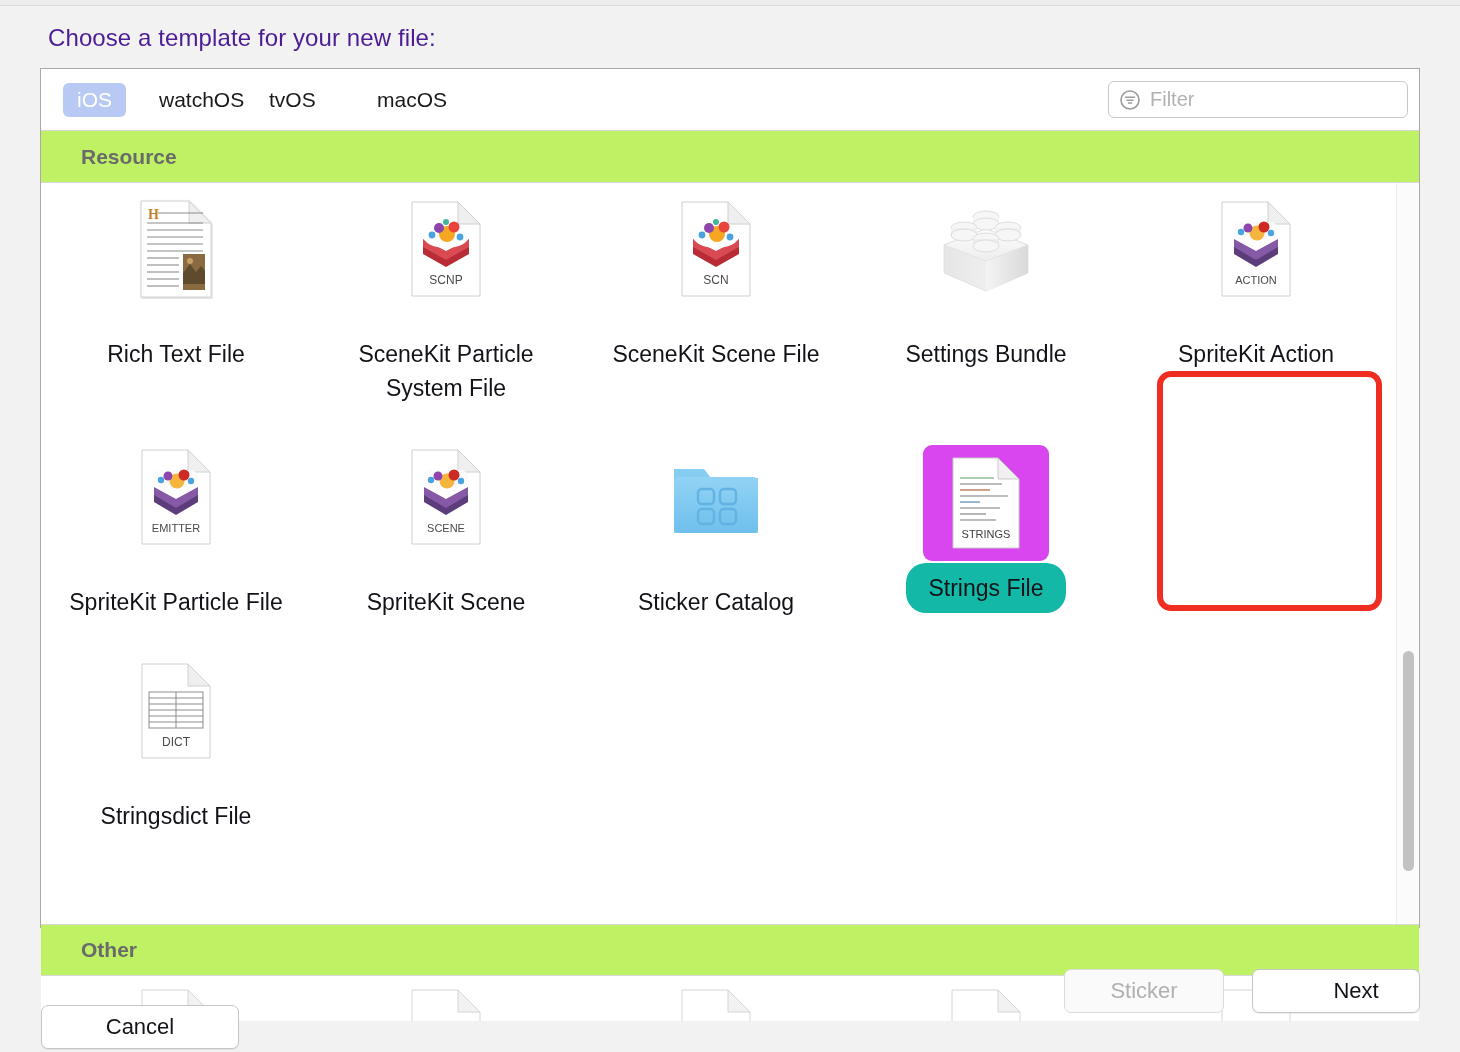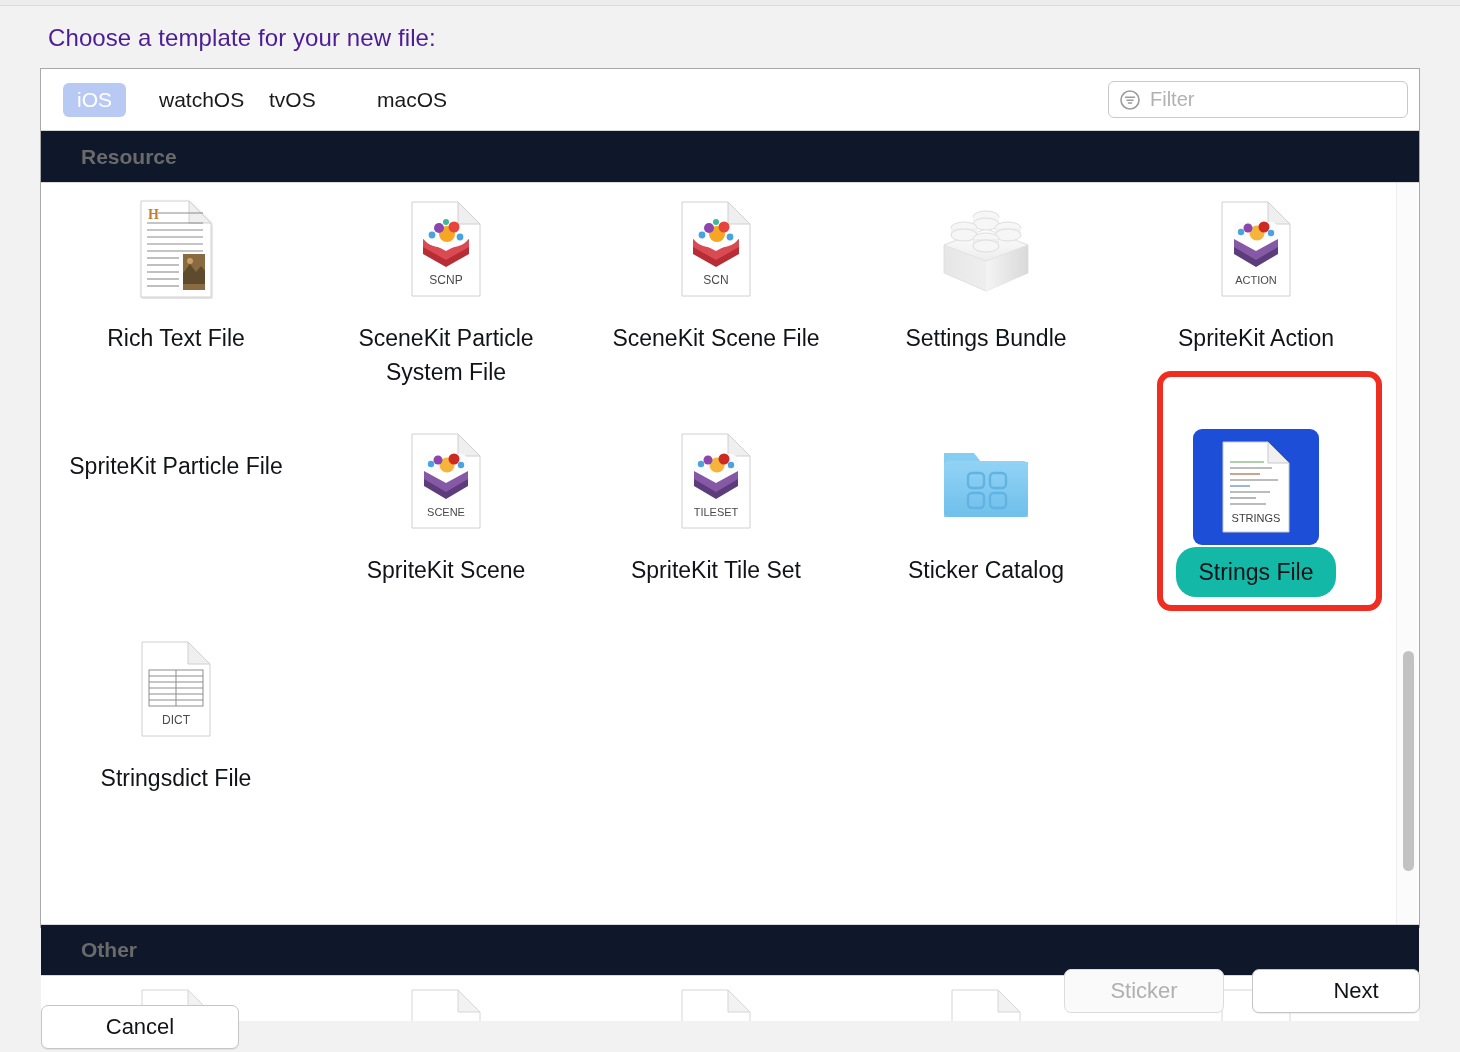--- a/index.html
+++ b/index.html
@@ -43,48 +43,48 @@
     position: absolute; right: 11px; top: 12px;
     width: 300px; height: 37px;
     border: 1px solid #c9c9c9; border-radius: 6px;
     background: #ffffff; display: flex; align-items: center; padding-left: 10px; text-align: right;
   }
   .filter-icon { width: 22px; height: 22px; flex: none; }
   .filter-placeholder { font-size: 20px; color: #b1b1b1; margin-left: 9px; }
 
   
   .section-header {
-    height: 52px; background: #0f172a;
+    height: 52px; background: #bef264;
     border-bottom: 1px solid #d9d9d9;
     display: flex; align-items: center;
     padding-left: 40px;
     font-size: 21px; font-weight: bold; color: #6a6a6a;
   }
   .section-header.other { border-top: 1px solid #d9d9d9; }
 
   
   .viewport { position: relative; height: 741px; overflow: hidden; background: #ffffff; }
   .grid-area { position: relative; width: 100%; }
 
   .grid-row {
     display: flex; width: 1352px;
   }
   .cell {
     width: 270px; display: flex; flex-direction: column; align-items: center;
     padding-top: 14px;
   }
   .icon-slot { width: 110px; height: 104px; display:flex; align-items:center; justify-content:center; }
   .cell-label {
-    margin-top: 20px; width: 250px; text-align: center;
+    margin-top: 36px; width: 250px; text-align: center;
     font-size: 23px; color: #111318; line-height: 34px;
   }
 
   
   .cell.selected .icon-slot {
-    background: #1d4ed8; border-radius: 9px; width: 126px; height: 116px;
+    background: #d946ef; border-radius: 9px; width: 126px; height: 116px;
   }
   .cell.selected .cell-label {
     background: #14b8a6; border-radius: 20px; width: auto;
     padding: 8px 22px; margin-top: 2px;
   }
 
   .sel-box {
     position: absolute; left: 1116px; top: 188px;
     width: 225px; height: 240px;
     border: 6px solid #ef2d21; border-radius: 14px;
@@ -299,64 +299,61 @@
               </svg>
             </div>
             <div class="cell-label">SpriteKit Action</div>
           </div>
 
         </div>
 
         <div class="grid-row" style="margin-top:26px;">
 
           <div class="cell">
-            <div class="cell-label">SpriteKit Particle File</div>
-          </div>
-
-          <div class="cell">
             <div class="icon-slot">
               <svg width="72" height="98" viewBox="0 0 72 98">
                 <path d="M2 2 H48 L70 24 V96 H2 Z" fill="#ffffff" stroke="#d0d0d0" stroke-width="1"></path>
                 <path d="M48 2 L70 24 H48 Z" fill="#efefef" stroke="#d0d0d0" stroke-width="1"></path>
                 <g transform="translate(36,44)">
                   <path d="M-22 2 L0 14 L22 2 L22 10 L0 23 L-22 10 Z" fill="#5c3c7a"></path>
                   <path d="M-22 -5 L0 7 L22 -5 L22 3 L0 16 L-22 3 Z" fill="#8559a5"></path>
                   <rect x="-22" y="-22" width="44" height="18" rx="7" fill="#fbfbfb"></rect>
                   <circle cx="1" cy="-11" r="7.5" fill="#f5b43c"></circle>
                   <circle cx="-8" cy="-16" r="4.5" fill="#8e44ad"></circle>
                   <circle cx="8" cy="-17" r="5.5" fill="#cc2a22"></circle>
                   <circle cx="-15" cy="-12" r="3.2" fill="#4aa3df"></circle>
                   <circle cx="15" cy="-11" r="3.2" fill="#4aa3df"></circle>
                 </g>
-                <text x="36" y="84" text-anchor="middle" font-family="Liberation Sans, sans-serif" font-size="11" fill="#4a4a4a">SCENE</text>
-              </svg>
-            </div>
-            <div class="cell-label">SpriteKit Scene</div>
+                <text x="36" y="84" text-anchor="middle" font-family="Liberation Sans, sans-serif" font-size="11" fill="#4a4a4a">EMITTER</text>
+              </svg>
+            </div>
+            <div class="cell-label">SpriteKit Particle File</div>
           </div>
 
           <div class="cell">
             <div class="icon-slot">
               <svg width="72" height="98" viewBox="0 0 72 98">
                 <path d="M2 2 H48 L70 24 V96 H2 Z" fill="#ffffff" stroke="#d0d0d0" stroke-width="1"></path>
                 <path d="M48 2 L70 24 H48 Z" fill="#efefef" stroke="#d0d0d0" stroke-width="1"></path>
                 <g transform="translate(36,44)">
                   <path d="M-22 2 L0 14 L22 2 L22 10 L0 23 L-22 10 Z" fill="#5c3c7a"></path>
                   <path d="M-22 -5 L0 7 L22 -5 L22 3 L0 16 L-22 3 Z" fill="#8559a5"></path>
                   <rect x="-22" y="-22" width="44" height="18" rx="7" fill="#fbfbfb"></rect>
                   <circle cx="1" cy="-11" r="7.5" fill="#f5b43c"></circle>
                   <circle cx="-8" cy="-16" r="4.5" fill="#8e44ad"></circle>
                   <circle cx="8" cy="-17" r="5.5" fill="#cc2a22"></circle>
                   <circle cx="-15" cy="-12" r="3.2" fill="#4aa3df"></circle>
                   <circle cx="15" cy="-11" r="3.2" fill="#4aa3df"></circle>
                 </g>
-                <text x="36" y="84" text-anchor="middle" font-family="Liberation Sans, sans-serif" font-size="11" fill="#4a4a4a">TILESET</text>
-              </svg>
-            </div>
-            <div class="cell-label">SpriteKit Tile Set</div>
-          </div>
+                <text x="36" y="84" text-anchor="middle" font-family="Liberation Sans, sans-serif" font-size="11" fill="#4a4a4a">SCENE</text>
+              </svg>
+            </div>
+            <div class="cell-label">SpriteKit Scene</div>
+          </div>
+
 
           <div class="cell">
             <div class="icon-slot">
               <svg width="96" height="84" viewBox="0 0 96 84">
                 <defs>
                   <linearGradient id="folderG" x1="0" y1="0" x2="0" y2="1">
                     <stop offset="0%" stop-color="#92d3f5"></stop>
                       <stop offset="100%" stop-color="#6fbfec"></stop>
                   </linearGradient>
                 </defs>

